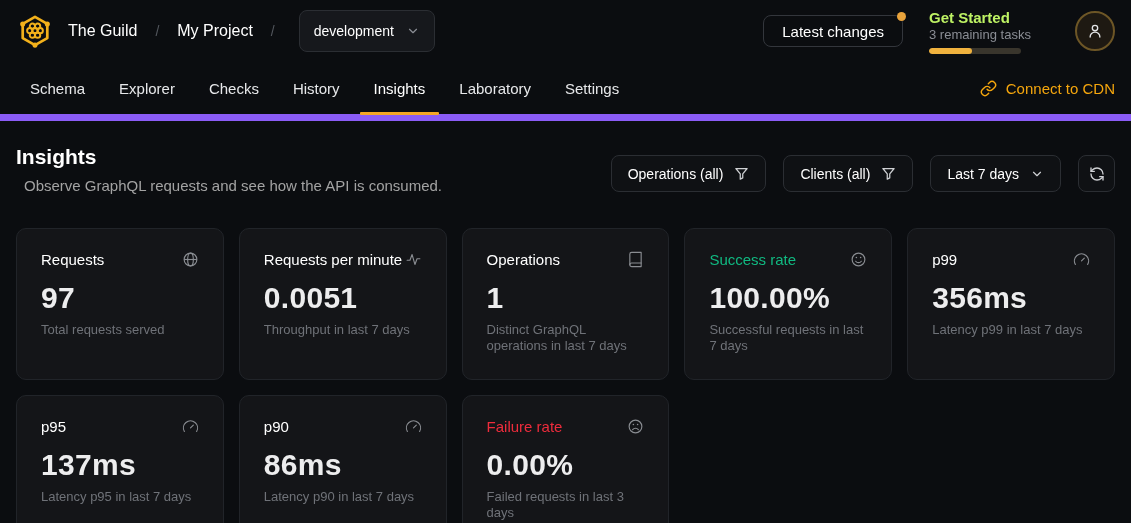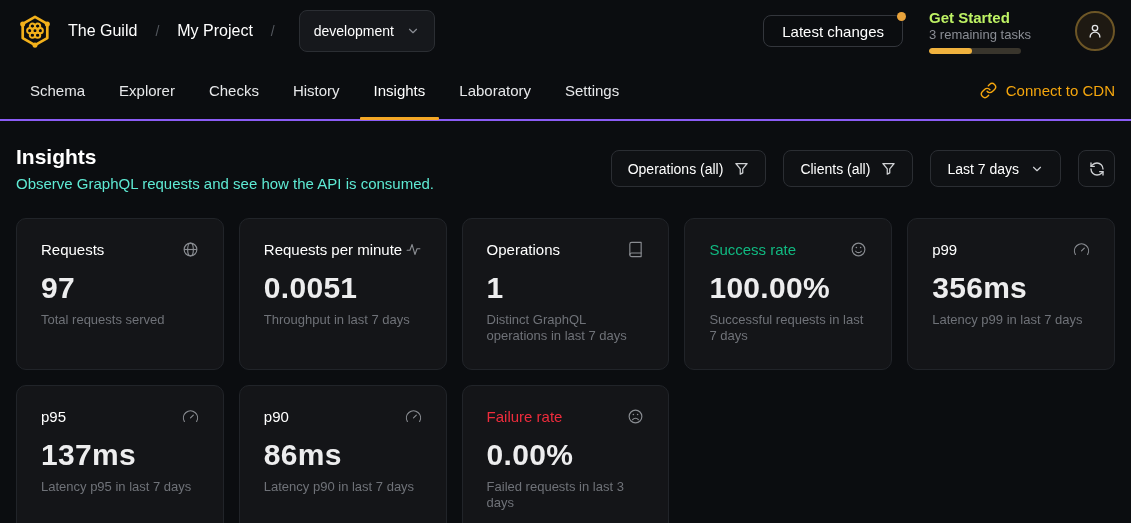--- a/index.html
+++ b/index.html
@@ -47,42 +47,42 @@
     width:40px; height:40px; border-radius:50%;
     background:#1e1912; border:2px solid #6d5626;
     display:flex; align-items:center; justify-content:center;
     color:#e3e4e6; cursor:pointer;
   }
 
   
   .nav {
     height:59px; padding:0 16px;
     display:flex; align-items:stretch; justify-content:space-between;
-    border-bottom:2px solid #8b5cf6;
+    border-bottom:7px solid #8b5cf6;
   }
   .tabs { display:flex; align-items:stretch; gap:6px; }
   .tab {
     display:flex; align-items:center; padding:0 14px;
     font-size:15px; color:#e7e8ea; cursor:pointer; position:relative;
   }
   .tab.active { color:#ffffff; }
   .tab.active::after {
     content:""; position:absolute; left:0; right:0; bottom:-1px;
     height:3px; background:#f4a726; border-radius:1px;
   }
   .cdn-link {
     display:flex; align-items:center; gap:9px;
     color:#f5a60d; font-size:15px; cursor:pointer;
   }
 
   
   .main { padding:24px 16px 0; }
   .page-head { display:flex; justify-content:space-between; align-items:center; margin-bottom:26px; }
   .page-title { margin:0 0 6px; font-size:21px; font-weight:700; color:#fff; }
-  .page-subtitle { margin:0; font-size:15px; color:#5eead4; }
+  .page-subtitle { margin:8px; font-size:15px; color:#a3a3a3; }
   .filters { display:flex; align-items:center; gap:17px;padding-left:16px; }
   .filter-btn {
     display:flex; align-items:center; gap:11px;
     background:#0f1114; border:1px solid #2b2e33; border-radius:8px;
     height:37px; padding:0 16px; color:#fff; font-size:14px;
     font-family:inherit; cursor:pointer;
   }
   .filter-btn .f-icon { color:#cfd1d4; }
   .refresh-btn { width:37px; padding:0; justify-content:center; }
 

